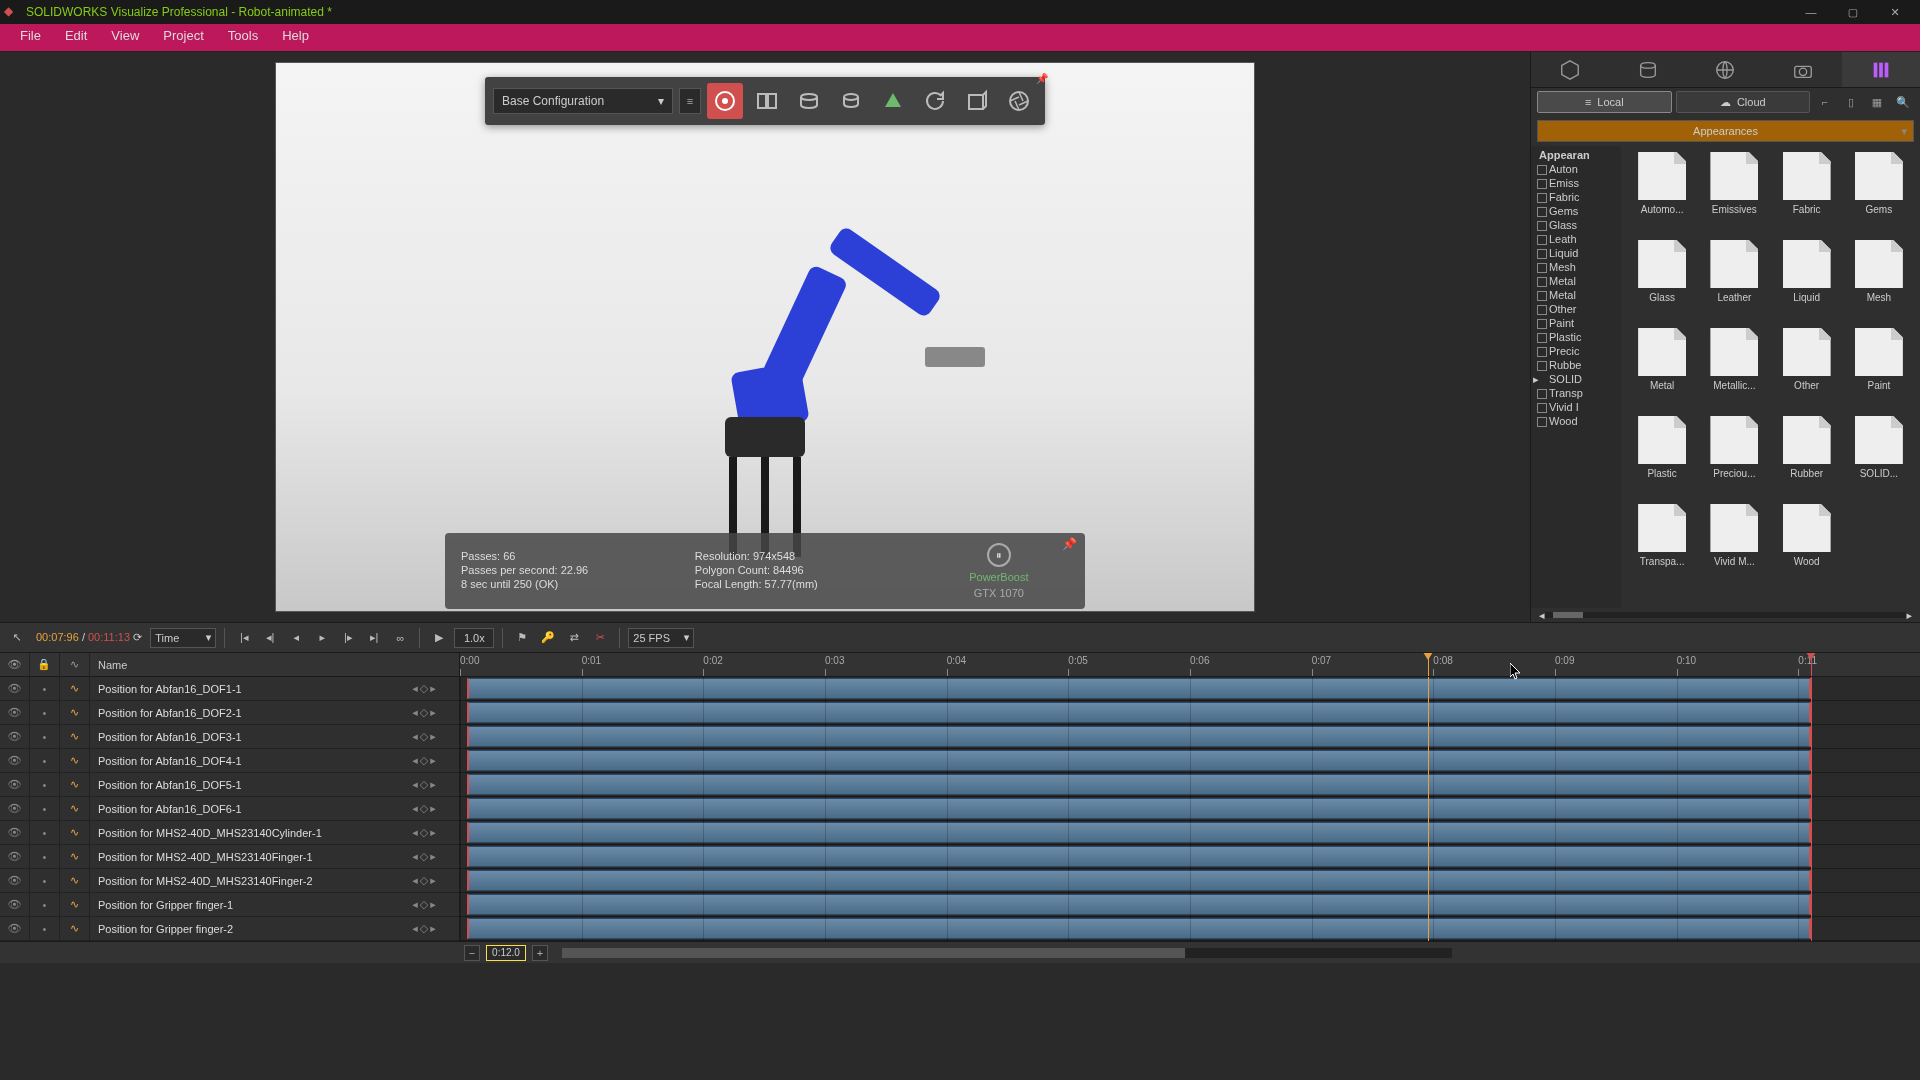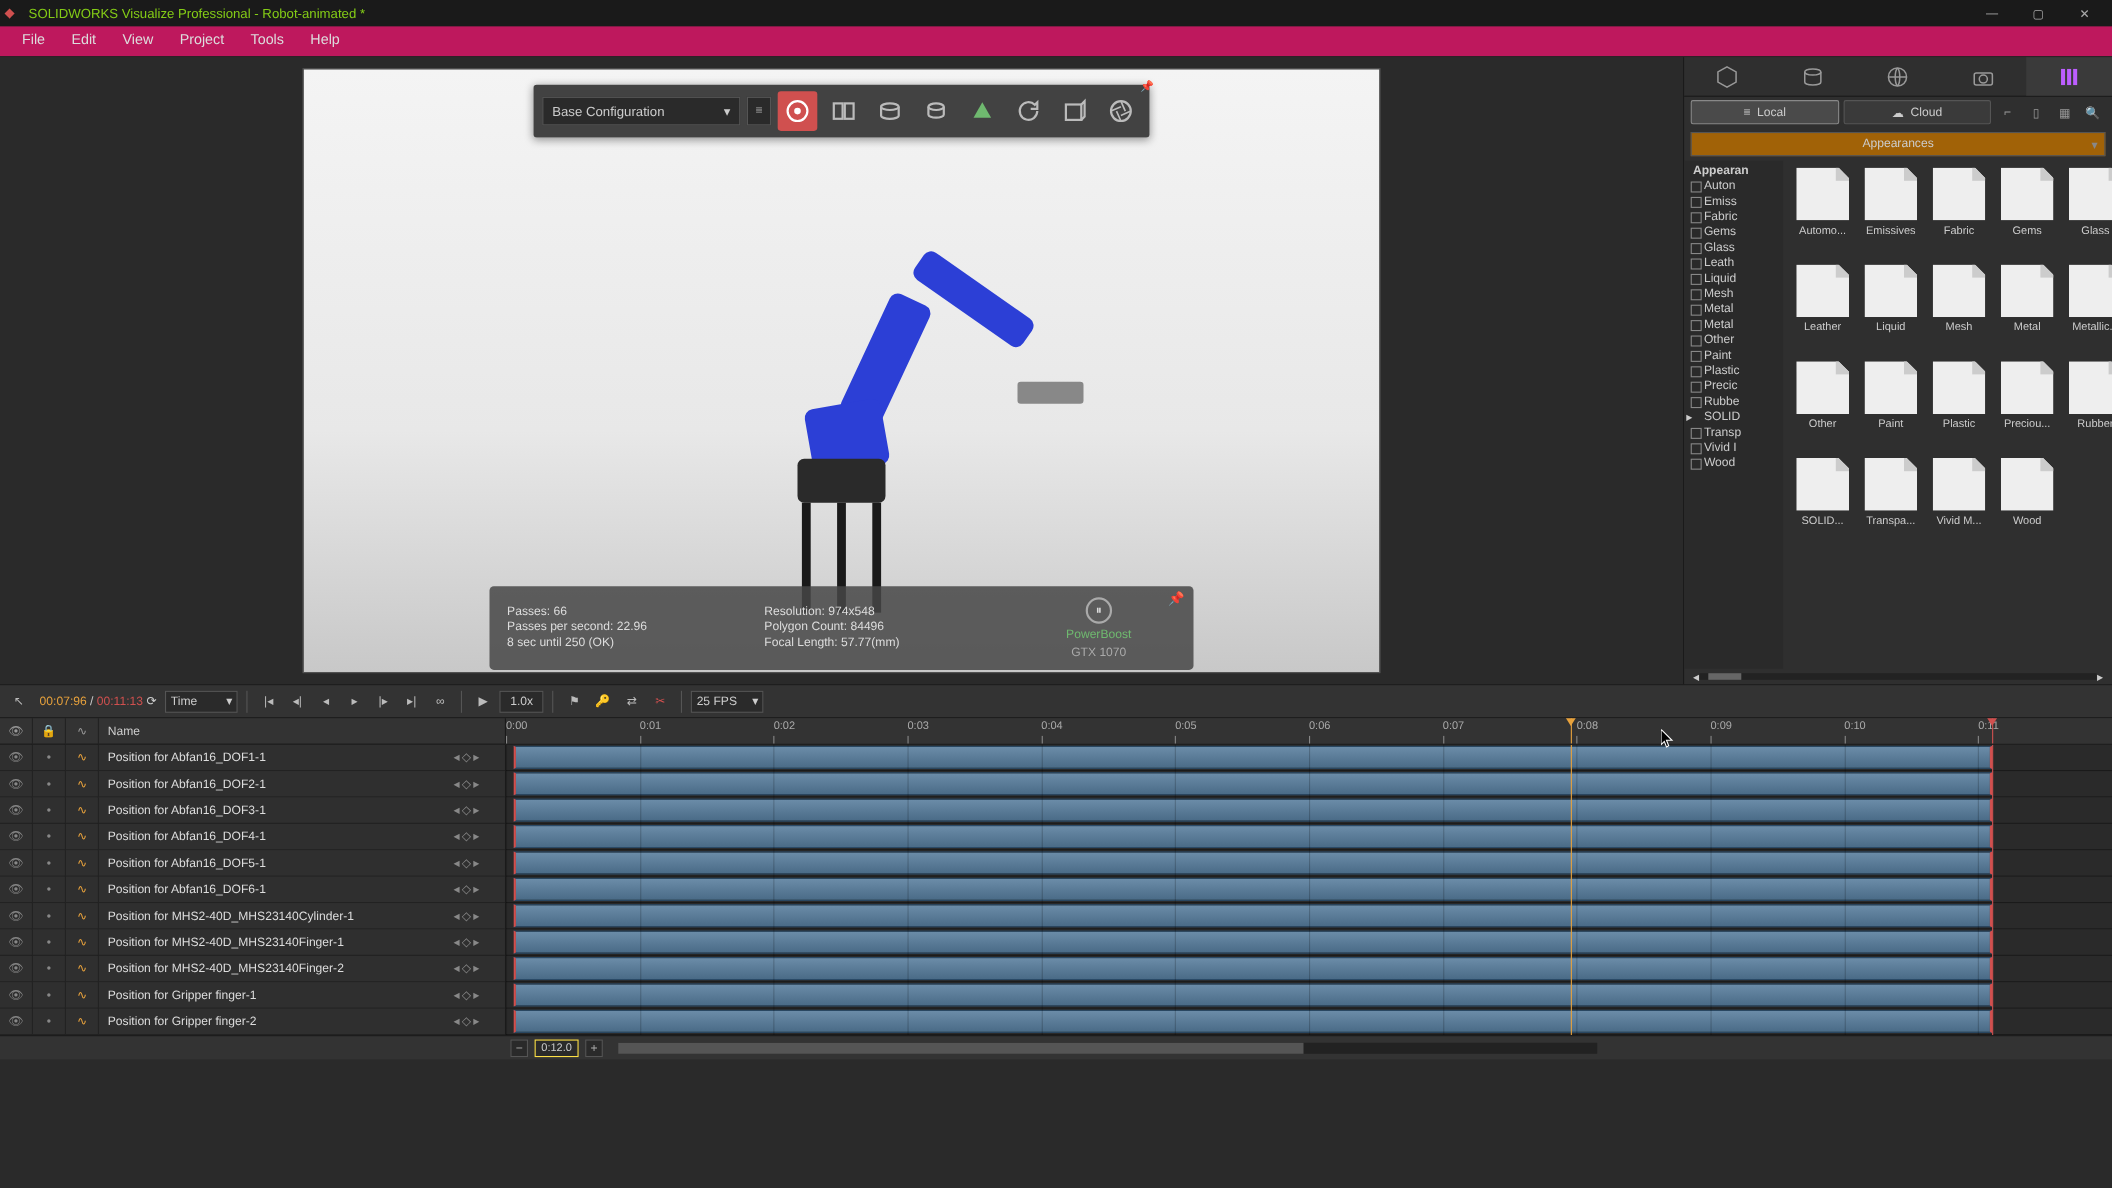--- a/index.html
+++ b/index.html
@@ -61,21 +61,21 @@
 .rp-icon-btn { width: 22px; height: 22px; display: flex; align-items: center; justify-content: center; color: #999; }
 .rp-dropdown { margin: 4px 6px; height: 22px; background: #a16207; border: 1px solid #555; display: flex; align-items: center; justify-content: center; font-size: 11px; position: relative; }
 .rp-dropdown::after { content: "▾"; position: absolute; right: 6px; color: #888; }
 .rp-body { flex: 1; display: flex; overflow: hidden; }
 .rp-tree { width: 90px; background: #2a2a2a; overflow-y: auto; font-size: 11px; padding: 2px 0; }
 .rp-tree-item { padding: 1px 4px 1px 18px; white-space: nowrap; overflow: hidden; color: #ccc; position: relative; }
 .rp-tree-item::before { content: ""; position: absolute; left: 6px; top: 3px; width: 8px; height: 8px; border: 1px solid #888; }
 .rp-tree-item.root::before { border: none; }
 .rp-tree-item.root { padding-left: 8px; font-weight: bold; }
 .rp-tree-item.expanded::before { content: "▸"; border: none; left: 2px; top: 1px; }
-.rp-grid { flex: 1; display: grid; grid-template-columns: repeat(5, 1fr); grid-auto-rows: 86px; gap: 2px; padding: 6px; overflow-y: auto; align-content: start; }
+.rp-grid { flex: 1; display: grid; grid-template-columns: repeat(4, 1fr); grid-auto-rows: 86px; gap: 2px; padding: 6px; overflow-y: auto; align-content: start; }
 .rp-grid-item { display: flex; flex-direction: column; align-items: center; }
 .rp-grid-thumb { width: 48px; height: 48px; background: #eee; clip-path: polygon(0 0, 80% 0, 100% 20%, 100% 100%, 0 100%); position: relative; }
 .rp-grid-thumb::after { content: ""; position: absolute; top: 0; right: 0; width: 12px; height: 12px; background: #ccc; }
 .rp-grid-label { margin-top: 4px; font-size: 10px; color: #ccc; text-align: center; overflow: hidden; white-space: nowrap; width: 60px; text-overflow: ellipsis; }
 .rp-scroll { height: 14px; display: flex; align-items: center; padding: 0 8px; }
 .rp-scroll .track { flex: 1; height: 6px; background: #222; position: relative; }
 .rp-scroll .thumb { position: absolute; left: 8px; width: 30px; height: 6px; background: #666; }
 
 
 .timeline { flex: 1; background: #2f2f2f; display: flex; flex-direction: column; border-top: 1px solid #1a1a1a; }

